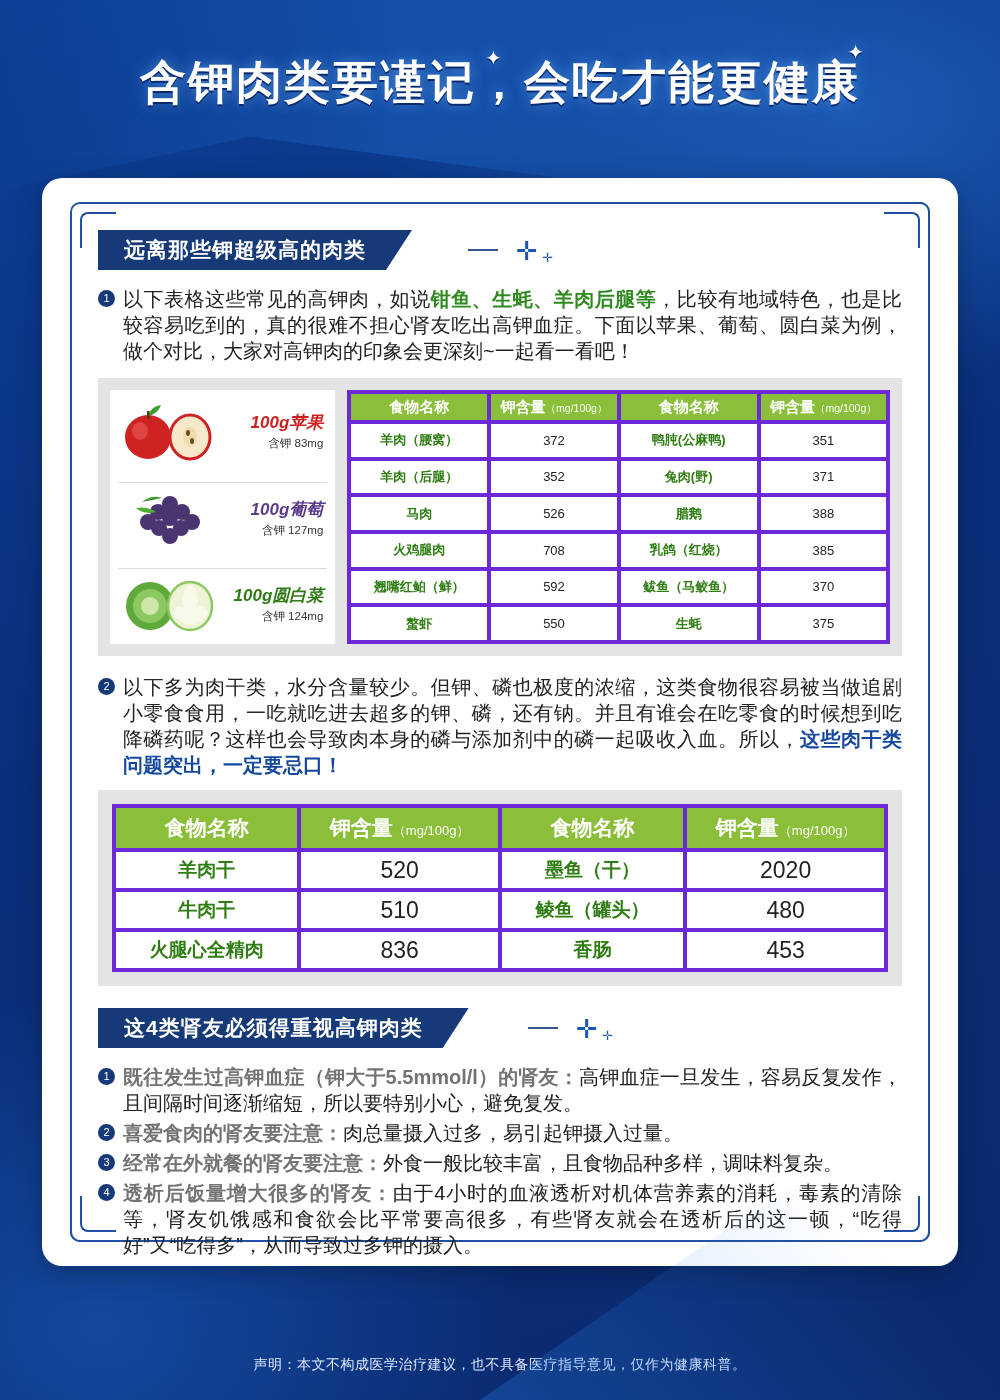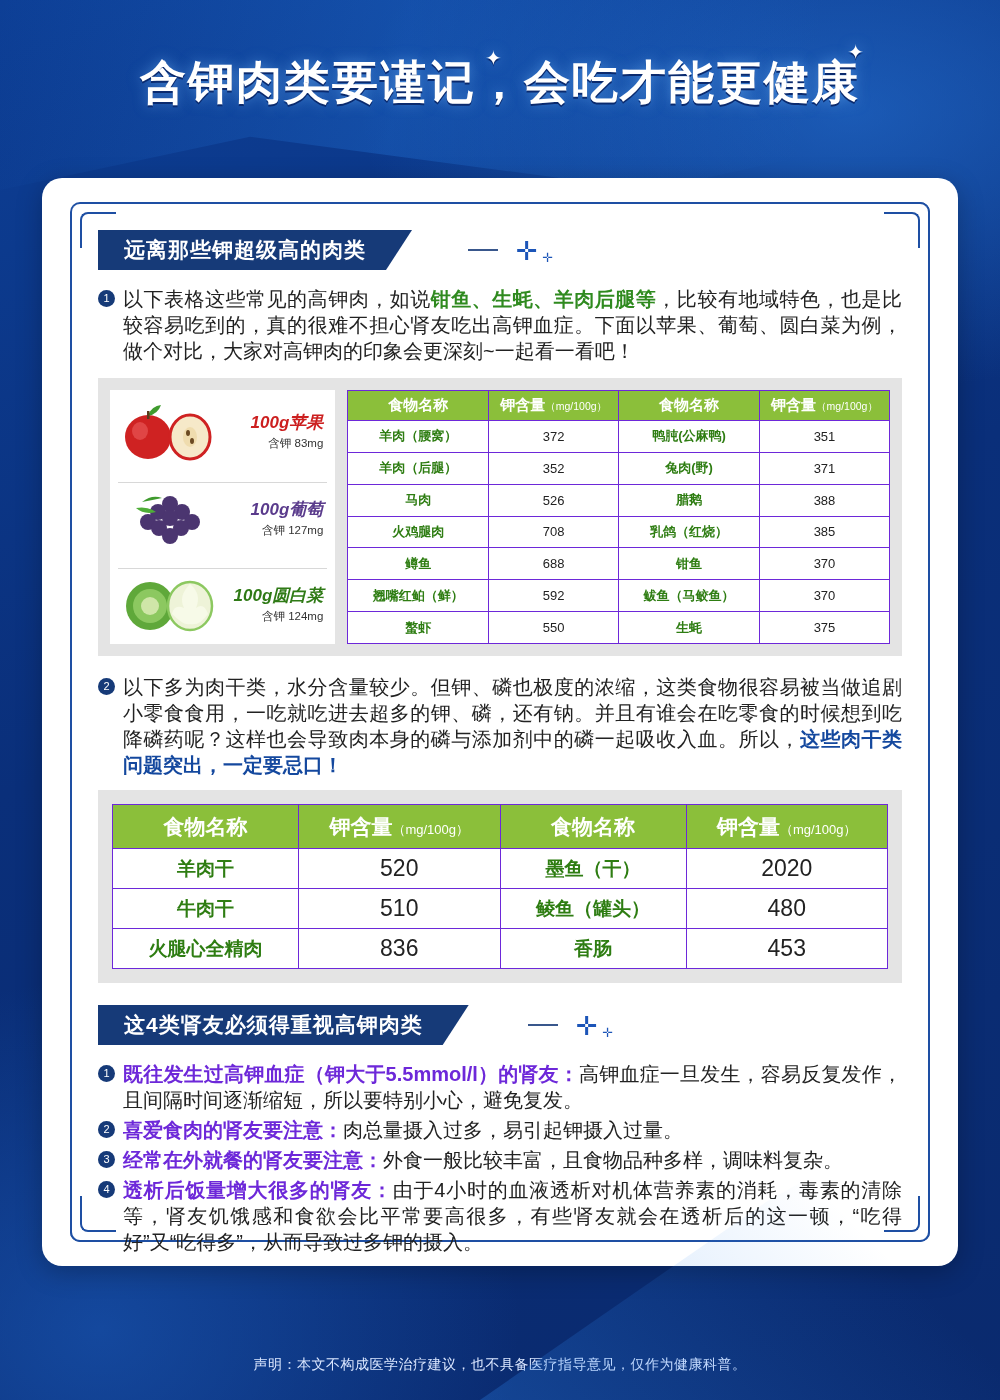--- a/index.html
+++ b/index.html
@@ -114,41 +114,41 @@
   .fruit-row + .fruit-row { border-top: 1px solid #d8d8d8; }
   .fruit-label { position: absolute; right: 4px; text-align: right; }
   .fruit-title { font-size: 17px; font-weight: bold; font-style: italic; }
   .fruit-sub { font-size: 11.5px; color: #333; margin-top: 2px; }
   .t-red { color: #cc1f1f; }
   .t-purple { color: #5a3b8c; }
   .t-green { color: #2f7a16; }
   .fruit-art { width: 104px; height: 64px; position: relative; }
 
   table.k { border-collapse: collapse; width: 100%; background: #fff; }
-  table.k td, table.k th { border: 1px solid #6d28d9; }
+  table.k td, table.k th { border: 4px solid #6d28d9; }
   .hdr { background: #8bbf3a; color: #fff; font-weight: bold; text-align: center; }
   .hdr .unit { font-size: 10.5px; font-weight: normal; }
   .namecell { color: #2e7d12; font-weight: bold; text-align: center; }
   .valcell { text-align: center; color: #222; }
 
   #tbl1 { width: 560px; }
   #tbl1 th { height: 30px; font-size: 15px; }
   #tbl1 td { height: 27px; font-size: 13px; }
 
   
   .block2 { background: #e4e4e4; padding: 14px; margin: 12px 0 22px; }
   #tbl2 th { height: 44px; font-size: 21px; }
   #tbl2 td { height: 40px; font-size: 23px; }
   #tbl2 .namecell { font-size: 19px; }
   #tbl2 .hdr .unit { font-size: 13px; }
 
   
   .blist { margin-top: 10px; }
   .bitem { display: flex; gap: 8px; margin-bottom: 4px; }
-  .bitem .ptext b { color: #6d28d9; }
+  .bitem .ptext b { color: #737373; }
 
   .footer {
     position: absolute; bottom: 26px; left: 0; width: 100%;
     text-align: center; color: #dbe7ff; font-size: 14px; letter-spacing: .5px;
   }
 </style>
 </head>
 <body>
 
 <div class="poster">
@@ -284,26 +284,20 @@
               <td class="namecell">腊鹅</td>
               <td class="valcell">388</td>
             </tr>
             <tr>
               <td class="namecell">火鸡腿肉</td>
               <td class="valcell">708</td>
               <td class="namecell">乳鸽（红烧）</td>
               <td class="valcell">385</td>
             </tr>
             <tr>
-              <td class="namecell">鳟鱼</td>
-              <td class="valcell">688</td>
-              <td class="namecell">钳鱼</td>
-              <td class="valcell">370</td>
-            </tr>
-            <tr>
               <td class="namecell">翘嘴红鲌（鲜）</td>
               <td class="valcell">592</td>
               <td class="namecell">鲅鱼（马鲛鱼）</td>
               <td class="valcell">370</td>
             </tr>
             <tr>
               <td class="namecell">螯虾</td>
               <td class="valcell">550</td>
               <td class="namecell">生蚝</td>
               <td class="valcell">375</td>

